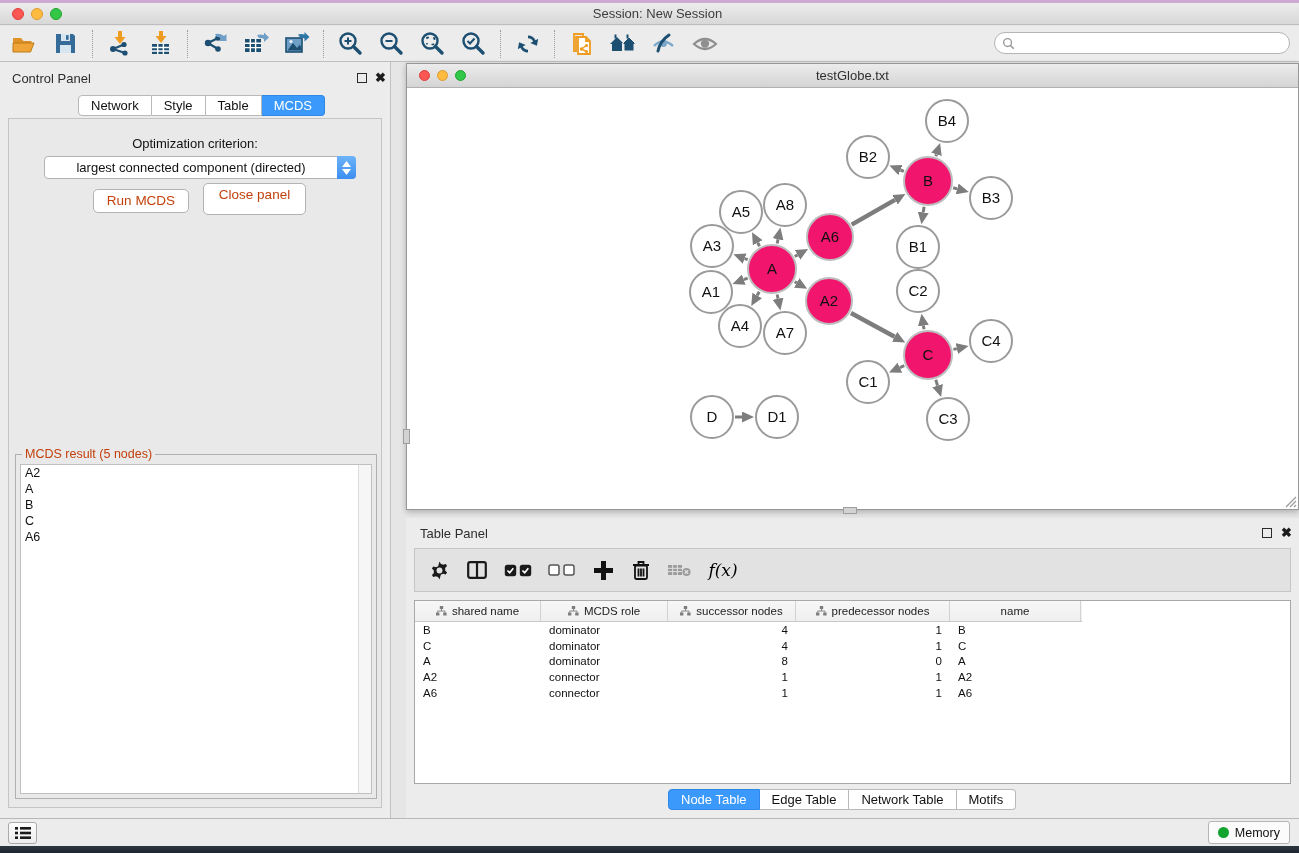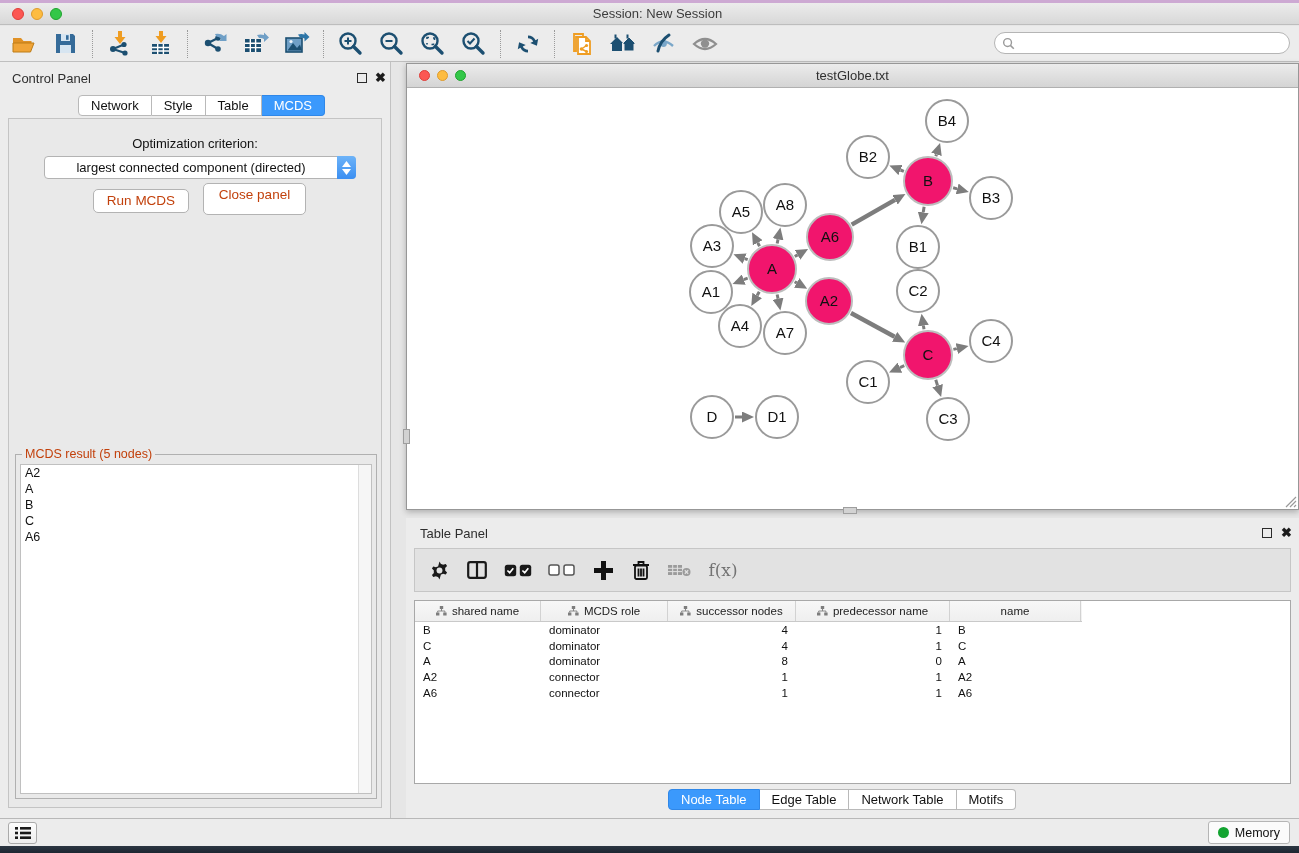--- a/index.html
+++ b/index.html
@@ -71,21 +71,21 @@
   #net-canvas { position:absolute; left:0; top:24px; width:891px; height:421px; background:#fff; }
   #grip { position:absolute; right:1px; bottom:1px; }
   .split-handle { background:#d2d2d2; border:1px solid #9e9e9e; }
 
   
   #table-panel { left:406px; top:456px; width:893px; height:300px; background:#ececec; }
   #tp-title { left:14px; top:8px; }
   #tp-toolbar { left:8px; top:30px; width:877px; height:44px; background:#e2e2e2; border:1px solid #c6c6c6;
     display:flex; align-items:center; padding-left:12px; gap:14px; }
   .tp-icon { width:24px; display:flex; align-items:center; justify-content:center; }
-  #fx-label { font-family:"DejaVu Serif", serif; font-size:17px; color:#737373; }
+  #fx-label { font-family:"DejaVu Serif", serif; font-style:italic; font-size:17px; color:#000000; }
 
   #node-table { left:8px; top:82px; width:877px; height:184px; background:#fff; border:1px solid #a8a8a8; overflow:hidden; }
   #thead { display:flex; height:21px; background:linear-gradient(#f7f7f7,#efefef); border-bottom:1px solid #c9c9c9; width:667px; }
   .th { display:flex; align-items:center; justify-content:center; gap:5px; border-right:1px solid #d2d2d2;
     font-size:11.5px; color:#222; }
   .tr { display:flex; height:15.8px; align-items:center; }
   .td { font-size:11.5px; color:#111; padding:0 8px; white-space:nowrap; overflow:hidden; }
 
   .bottom-tabs { position:absolute; display:flex; }
 
@@ -533,21 +533,21 @@
           </div>
           <div class="th" style="width: 154px;">
             <svg width="11" height="10" viewBox="0 0 11 10">
               <g fill="#7d7d7d">
                 <rect x="3.8" y="0" width="3.4" height="3"></rect>
                 <rect x="0" y="6.5" width="3.4" height="3"></rect>
                 <rect x="7.2" y="6.5" width="3.4" height="3"></rect>
               </g>
               <path d="M5.5 3 v2 M1.7 6.5 v-1.5 h7.2 v1.5" stroke="#7d7d7d" stroke-width="0.9" fill="none"></path>
             </svg>
-            <span>predecessor name</span>
+            <span>predecessor nodes</span>
           </div>
           <div class="th" style="width: 131px;">
             <span>name</span>
           </div>
         </div>
       <div id="tbody">
           <div class="tr">
             <div class="td" style="width: 126px; text-align: left;">B</div>
             <div class="td" style="width: 127px; text-align: left;">dominator</div>
             <div class="td" style="width: 128px; text-align: right;">4</div>

